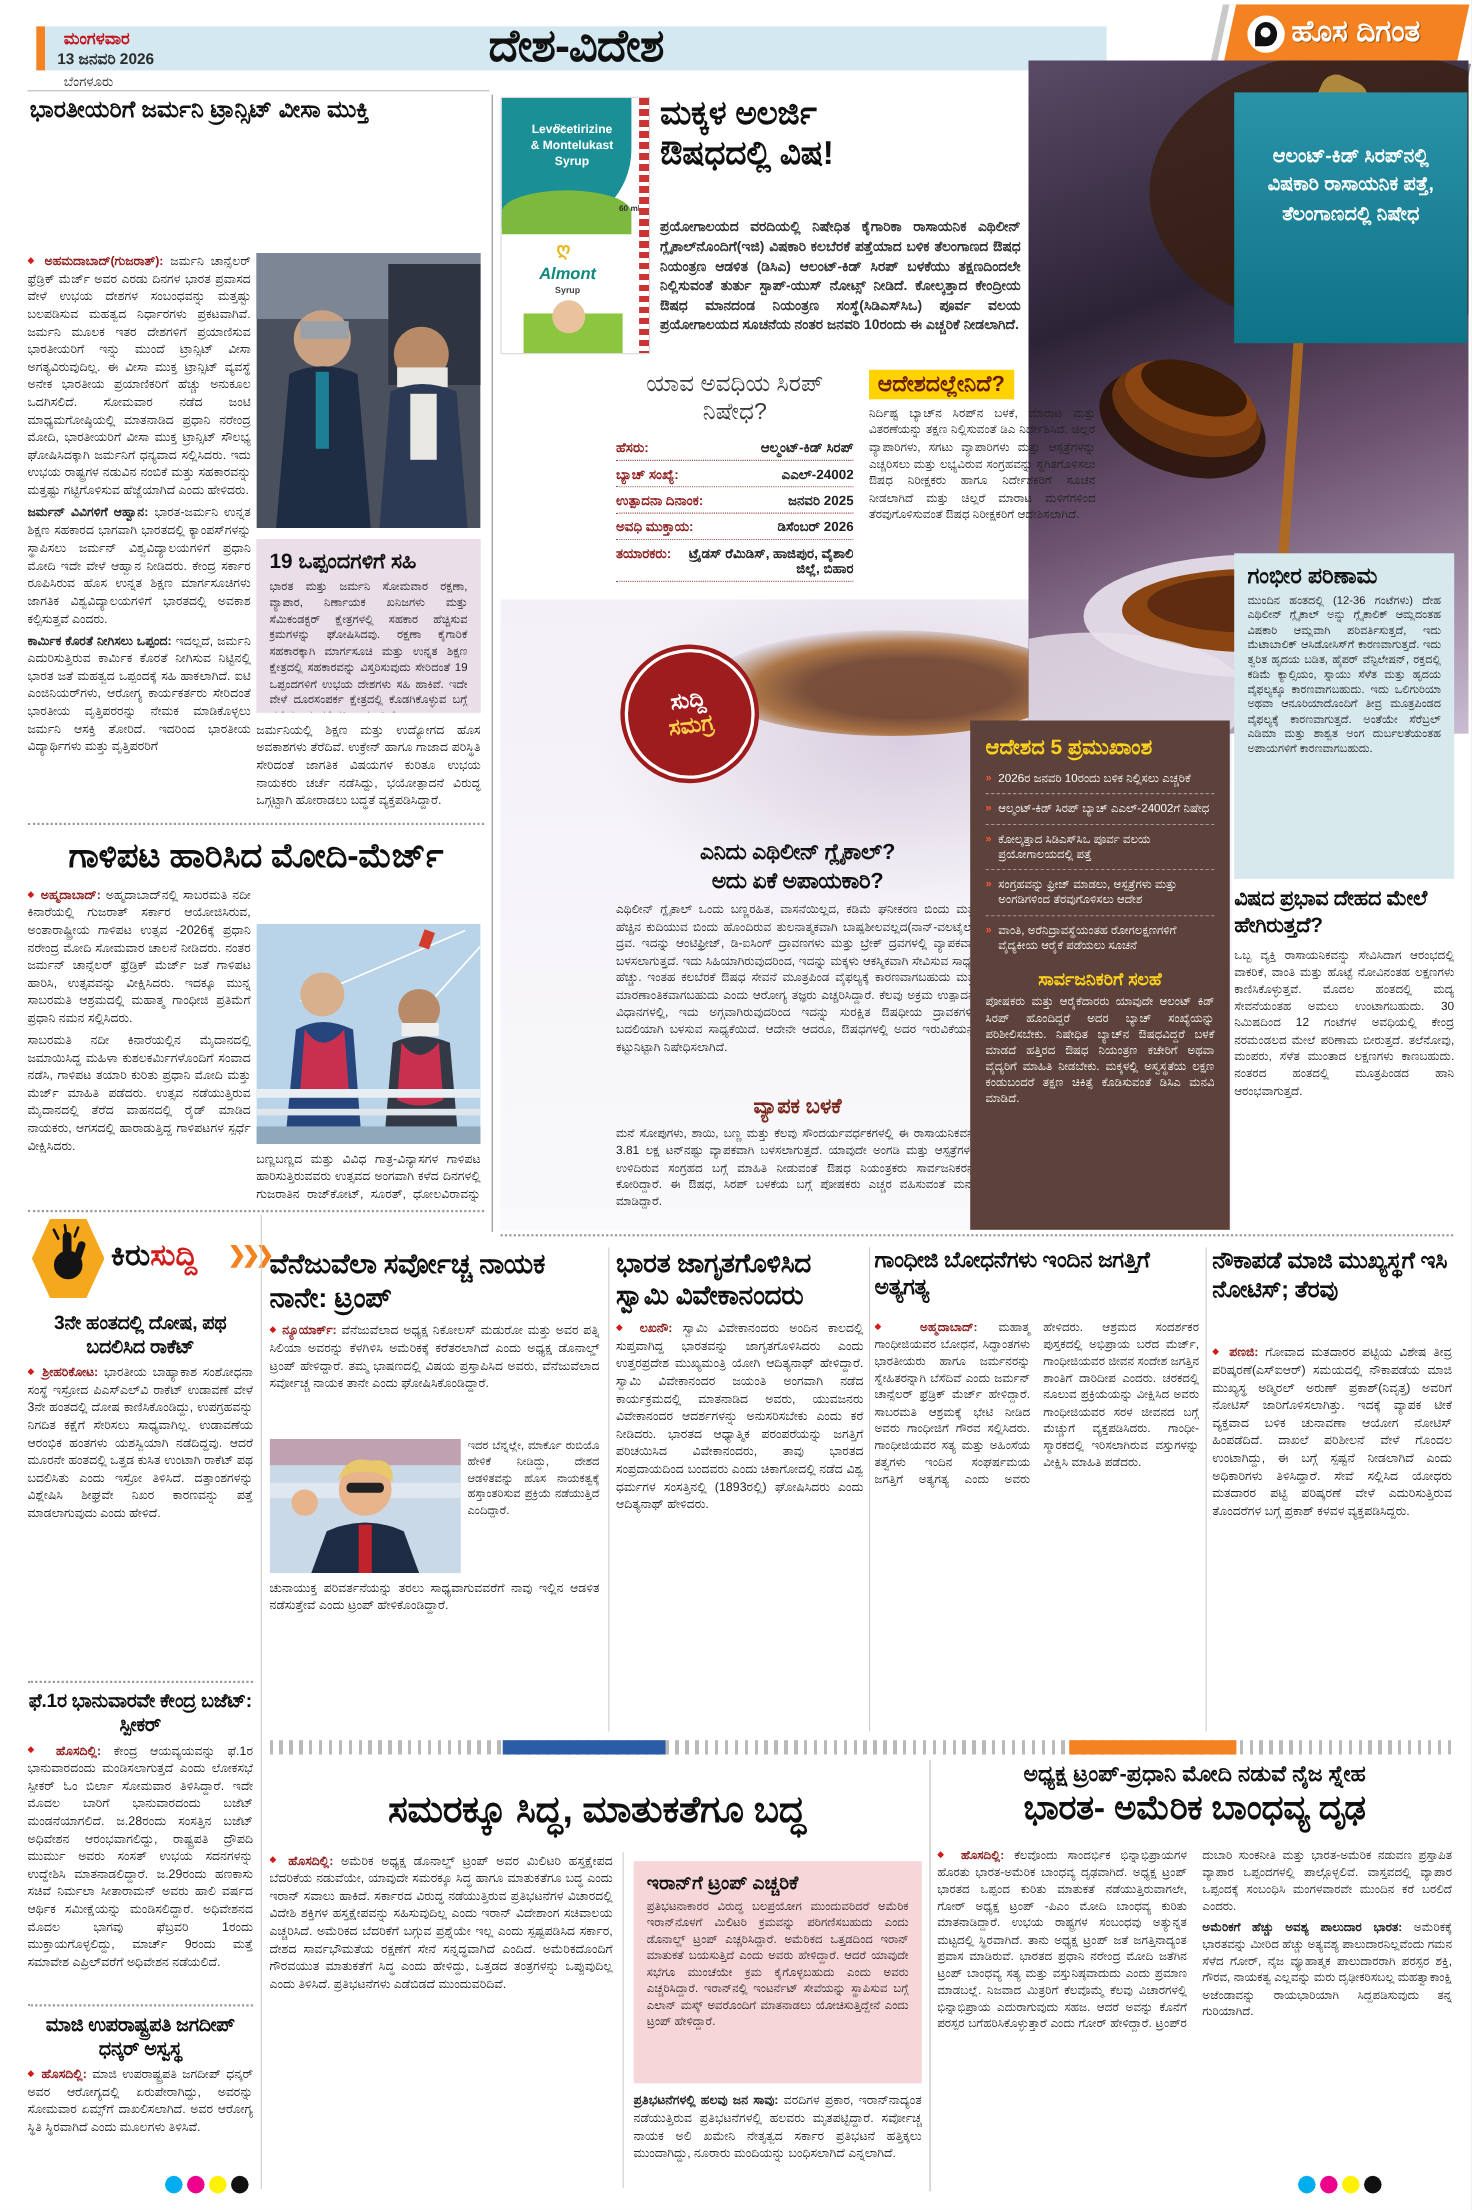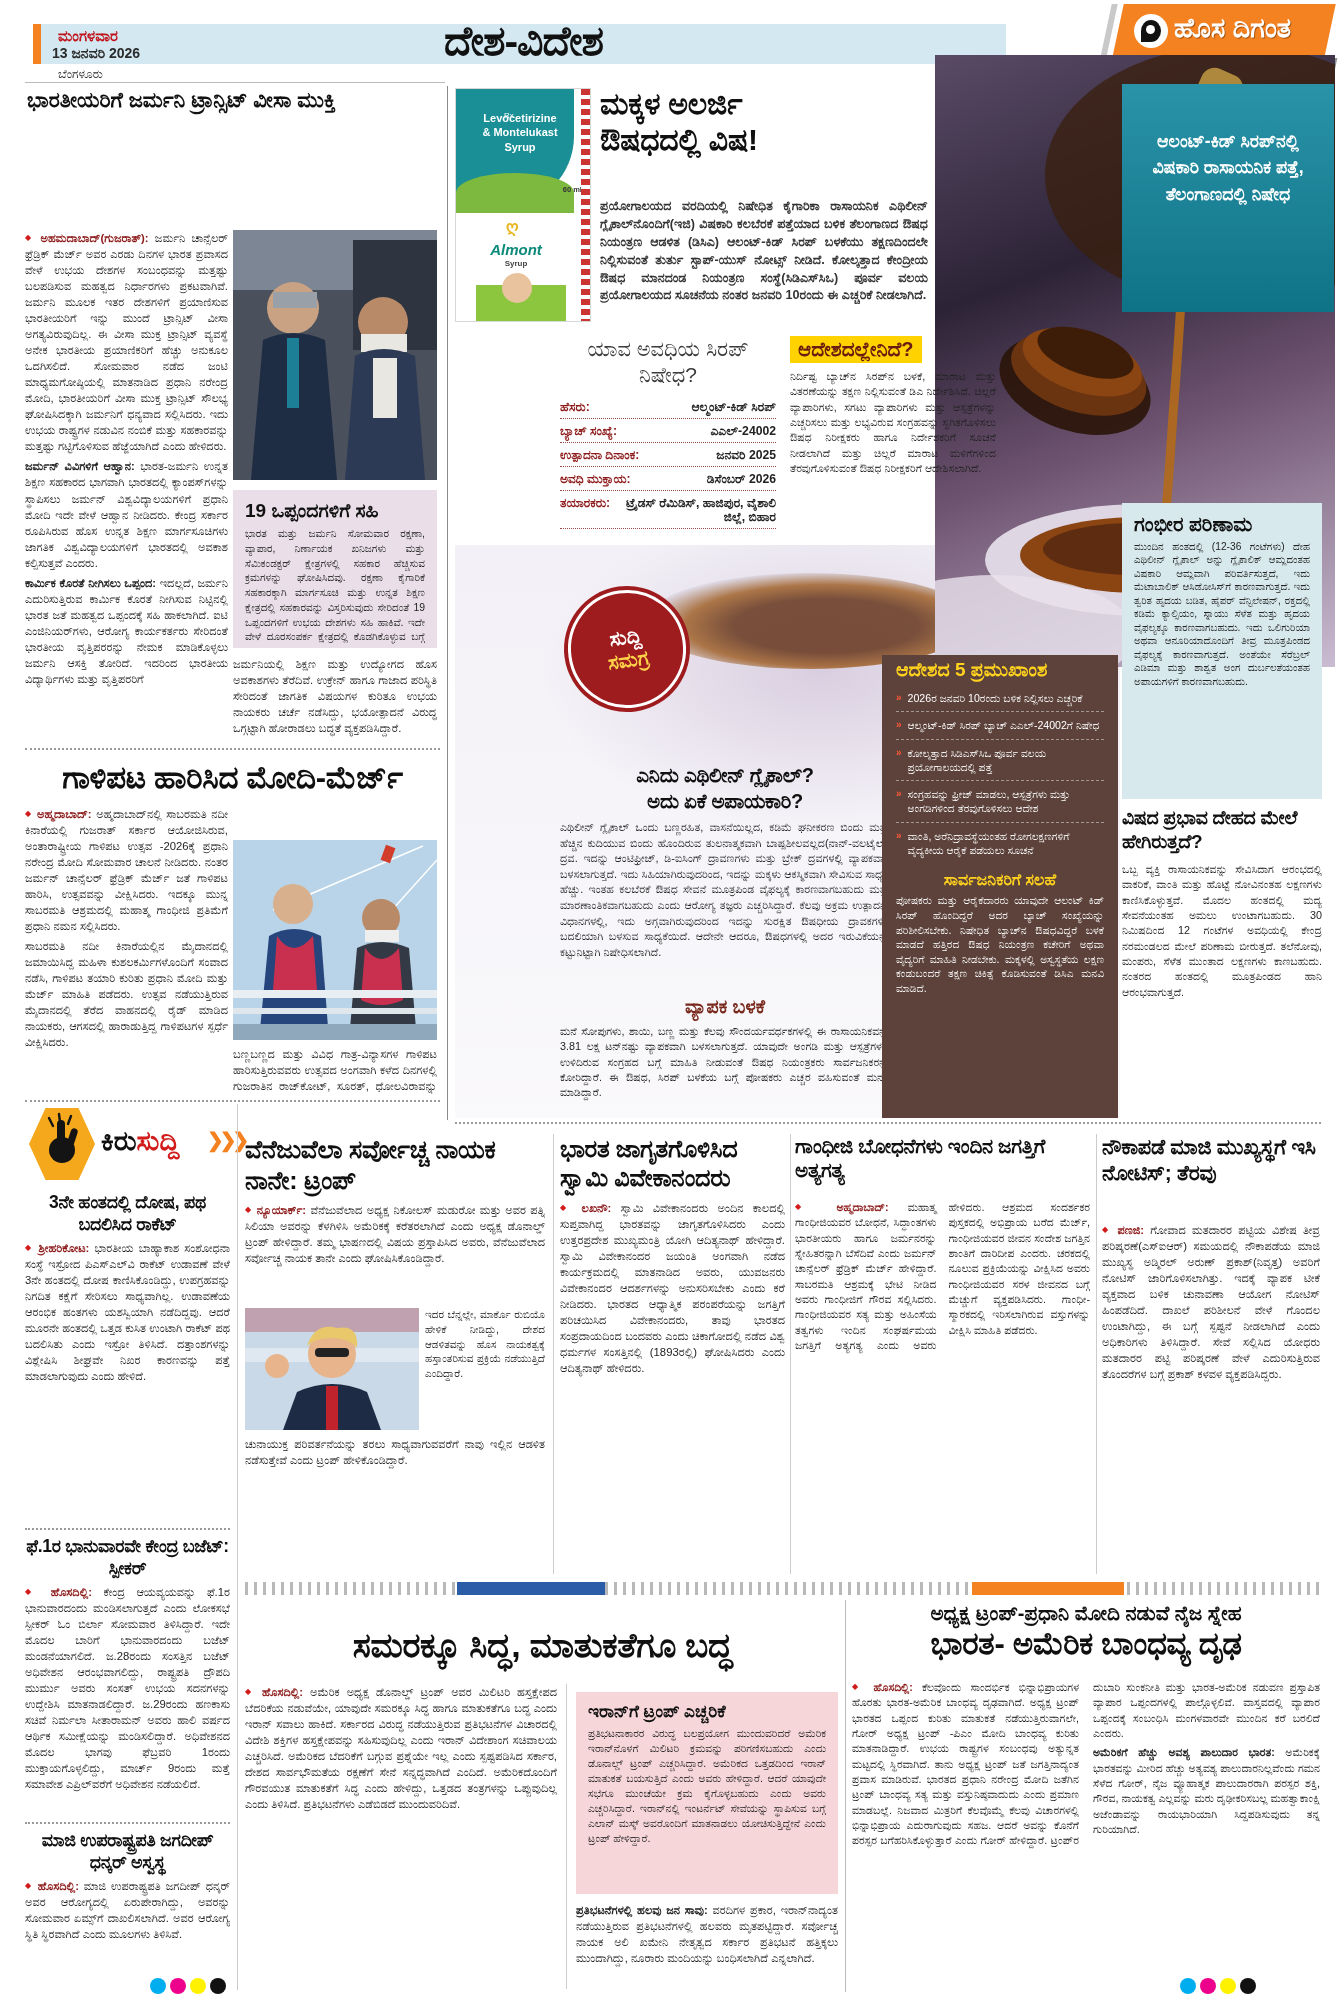--- a/index.html
+++ b/index.html
@@ -244,21 +244,21 @@
 
   <div class="abs hl center" style="left:560px;top:762px;width:330px;font-size:20px;line-height:1.3;">
     <div>ಎನಿದು ಎಥಿಲೀನ್ ಗ್ಲೈಕಾಲ್?</div>
     <div>ಅದು ಏಕೆ ಅಪಾಯಕಾರಿ?</div>
   </div>
   <div class="abs bt" style="left:560px;top:820px;width:330px;height:172px;font-size:11px;">ಎಥಿಲೀನ್ ಗ್ಲೈಕಾಲ್ ಒಂದು ಬಣ್ಣರಹಿತ, ವಾಸನೆಯಿಲ್ಲದ, ಕಡಿಮೆ ಘನೀಕರಣ ಬಿಂದು ಮತ್ತು ಹೆಚ್ಚಿನ ಕುದಿಯುವ ಬಿಂದು ಹೊಂದಿರುವ ತುಲನಾತ್ಮಕವಾಗಿ ಬಾಷ್ಪಶೀಲವಲ್ಲದ(ನಾನ್-ವಲಟೈಲ್) ದ್ರವ. ಇದನ್ನು ಆಂಟಿಫ್ರೀಜ್, ಡಿ-ಐಸಿಂಗ್ ದ್ರಾವಣಗಳು ಮತ್ತು ಬ್ರೇಕ್ ದ್ರವಗಳಲ್ಲಿ ವ್ಯಾಪಕವಾಗಿ ಬಳಸಲಾಗುತ್ತದೆ. ಇದು ಸಿಹಿಯಾಗಿರುವುದರಿಂದ, ಇದನ್ನು ಮಕ್ಕಳು ಆಕಸ್ಮಿಕವಾಗಿ ಸೇವಿಸುವ ಸಾಧ್ಯತೆ ಹೆಚ್ಚು. ಇಂತಹ ಕಲಬೆರಕೆ ಔಷಧ ಸೇವನೆ ಮೂತ್ರಪಿಂಡ ವೈಫಲ್ಯಕ್ಕೆ ಕಾರಣವಾಗಬಹುದು ಮತ್ತು ಮಾರಣಾಂತಿಕವಾಗಬಹುದು ಎಂದು ಆರೋಗ್ಯ ತಜ್ಞರು ಎಚ್ಚರಿಸಿದ್ದಾರೆ. ಕೆಲವು ಅಕ್ರಮ ಉತ್ಪಾದನಾ ವಿಧಾನಗಳಲ್ಲಿ, ಇದು ಅಗ್ಗವಾಗಿರುವುದರಿಂದ ಇದನ್ನು ಸುರಕ್ಷಿತ ಔಷಧೀಯ ದ್ರಾವಕಗಳಿಗೆ ಬದಲಿಯಾಗಿ ಬಳಸುವ ಸಾಧ್ಯಕೆಯಿದೆ. ಆದೇನೇ ಆದರೂ, ಔಷಧಗಳಲ್ಲಿ ಅದರ ಇರುವಿಕೆಯನ್ನು ಕಟ್ಟುನಿಟ್ಟಾಗಿ ನಿಷೇಧಿಸಲಾಗಿದೆ.</div>
 
   <div class="abs center" style="left:560px;top:996px;width:330px;font-size:19px;font-weight:900;color:#7a2a1d;">ವ್ಯಾಪಕ ಬಳಕೆ</div>
   <div class="abs bt" style="left:560px;top:1024px;width:330px;height:92px;font-size:10.8px;">ಮನೆ ಸೋಪುಗಳು, ಶಾಯಿ, ಬಣ್ಣ ಮತ್ತು ಕೆಲವು ಸೌಂದರ್ಯವರ್ಧಕಗಳಲ್ಲಿ ಈ ರಾಸಾಯನಿಕವನ್ನು 3.81 ಲಕ್ಷ ಟನ್‌ನಷ್ಟು ವ್ಯಾಪಕವಾಗಿ ಬಳಸಲಾಗುತ್ತದೆ. ಯಾವುದೇ ಅಂಗಡಿ ಮತ್ತು ಆಸ್ಪತ್ರೆಗಳಲ್ಲಿ ಉಳಿದಿರುವ ಸಂಗ್ರಹದ ಬಗ್ಗೆ ಮಾಹಿತಿ ನೀಡುವಂತೆ ಔಷಧ ನಿಯಂತ್ರಕರು ಸಾರ್ವಜನಿಕರನ್ನು ಕೋರಿದ್ದಾರೆ. ಈ ಔಷಧ, ಸಿರಪ್ ಬಳಕೆಯ ಬಗ್ಗೆ ಪೋಷಕರು ಎಚ್ಚರ ವಹಿಸುವಂತೆ ಮನವಿ ಮಾಡಿದ್ದಾರೆ.</div>
 
-  <div class="abs" style="left:882px;top:655px;width:236px;height:463px;background:#5c423b;padding:4px 14px;box-sizing:border-box;overflow:hidden;">
+  <div class="abs" style="left:882px;top:655px;width:236px;height:463px;background:#5c423b;padding:14px 14px;box-sizing:border-box;overflow:hidden;">
     <div style="color:#ffd21e;font-size:19px;font-weight:900;margin-bottom:4px;">ಆದೇಶದ 5 ಪ್ರಮುಖಾಂಶ</div>
     <div class="five-item">
         <span class="arr">»</span>
         <span>2026ರ ಜನವರಿ 10ರಂದು ಬಳಿಕ ನಿಲ್ಲಿಸಲು ಎಚ್ಚರಿಕೆ</span>
       </div>
     <div class="five-item">
         <span class="arr">»</span>
         <span>ಆಲ್ಮಂಟ್-ಕಿಡ್ ಸಿರಪ್ ಬ್ಯಾಚ್ ಎಎಲ್-24002ಗೆ ನಿಷೇಧ</span>
       </div>
     <div class="five-item">

